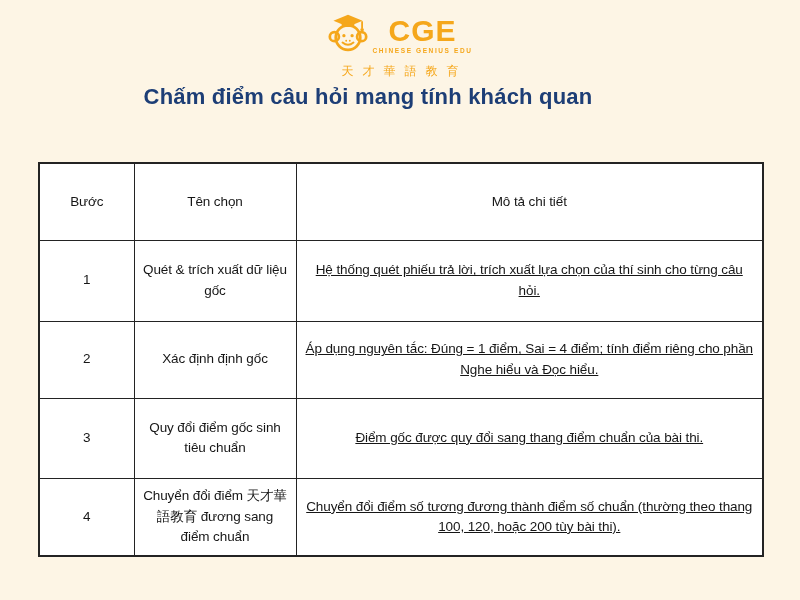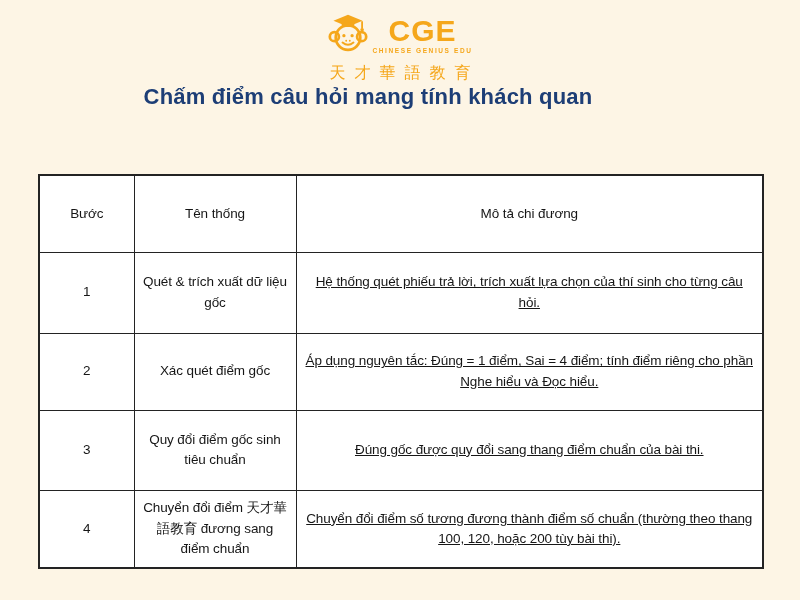--- a/index.html
+++ b/index.html
@@ -18,40 +18,39 @@
   }
   .logo-row{display:flex;align-items:center;gap:5px;}
   .logo-text{display:flex;flex-direction:column;align-items:center;line-height:1;}
   .logo-acronym{
     font-size:30px;font-weight:bold;color:#F5A71B;letter-spacing:1px;
   }
   .logo-subtitle{
     font-size:6.5px;font-weight:bold;color:#F5A71B;letter-spacing:1.6px;margin-top:2px;
   }
   .logo-cn{
-    font-size:16px;color:#F5A71B;letter-spacing:9px;margin-top:3px;
+    font-size:12px;color:#F5A71B;letter-spacing:9px;margin-top:3px;
     padding-left:9px; 
   }
 
   
   .title{
     position:absolute;top:84px;left:0;width:736px;
     text-align:center;
     font-size:22px;font-weight:bold;color:#1D3E76;
     letter-spacing:0.2px;
   }
 
   
   table.steps{
     position:absolute;top:162px;left:38px;
     width:724px;
     border-collapse:collapse;
     background:#FFFFFF;
     table-layout:fixed;
-    margin-top:12px;
   }
   table.steps{border:2px solid #232323;}
   table.steps th, table.steps td{
     border:1.5px solid #232323;
     text-align:center;vertical-align:middle;
     font-size:13.5px;font-weight:400;color:#161616;
     line-height:1.5;letter-spacing:-0.1px;
     padding:4px 8px;
   }
   col.c-step{width:95px;}
@@ -99,37 +98,37 @@
 
   <table class="steps">
     <colgroup>
       <col class="c-step">
         <col class="c-name">
         <col class="c-desc">
     </colgroup>
     <tbody>
         <tr class="hdr">
       <th>Bước</th>
-      <th>Tên thống</th>
-      <th>Mô tả chi đương</th>
+      <th>Tên chọn</th>
+      <th>Mô tả chi tiết</th>
     </tr>
     <tr class="r0">
       <td>1</td>
       <td>Quét &amp; trích xuất dữ liệu gốc</td>
       <td class="desc">Hệ thống quét phiếu trả lời, trích xuất lựa chọn của thí sinh cho từng câu hỏi.</td>
     </tr>
     <tr class="r1">
       <td>2</td>
-      <td>Xác quét điểm gốc</td>
+      <td>Xác định định gốc</td>
       <td class="desc">Áp dụng nguyên tắc: Đúng = 1 điểm, Sai = 4 điểm; tính điểm riêng cho phần Nghe hiểu và Đọc hiểu.</td>
     </tr>
     <tr class="r2">
       <td>3</td>
       <td>Quy đổi điểm gốc sinh tiêu chuẩn</td>
-      <td class="desc">Đúng gốc được quy đổi sang thang điểm chuẩn của bài thi.</td>
+      <td class="desc">Điểm gốc được quy đổi sang thang điểm chuẩn của bài thi.</td>
     </tr>
     <tr class="r3">
       <td>4</td>
       <td>Chuyển đổi điểm 天才華語教育 đương sang điểm chuẩn</td>
       <td class="desc">Chuyển đổi điểm số tương đương thành điểm số chuẩn (thường theo thang 100, 120, hoặc 200 tùy bài thi).</td>
     </tr>
   </tbody>
     </table>
 
 </div>

